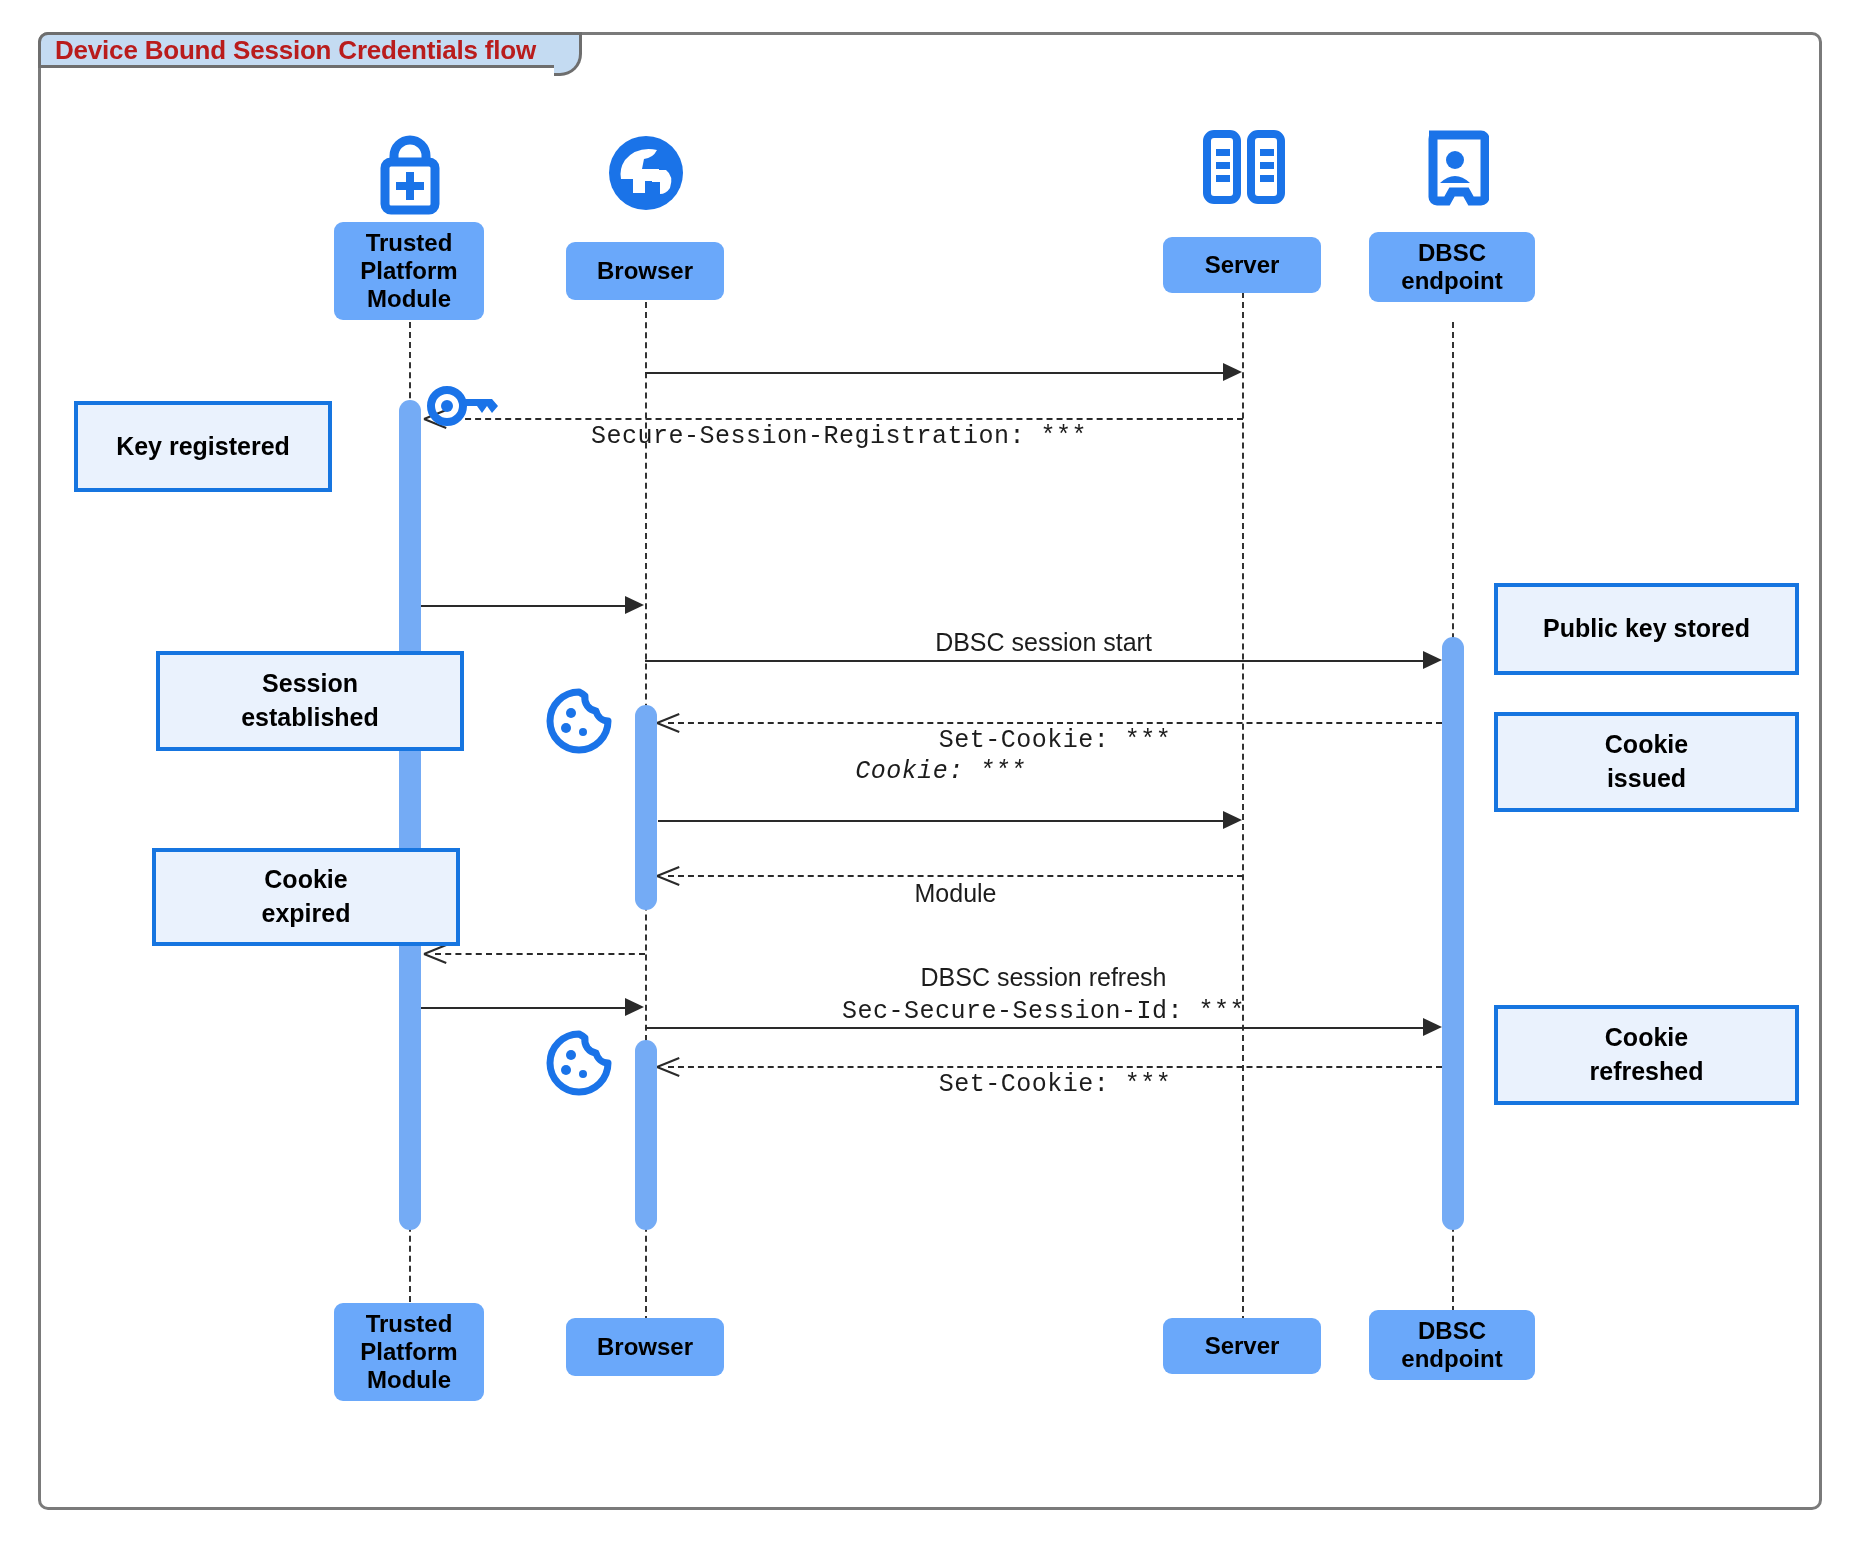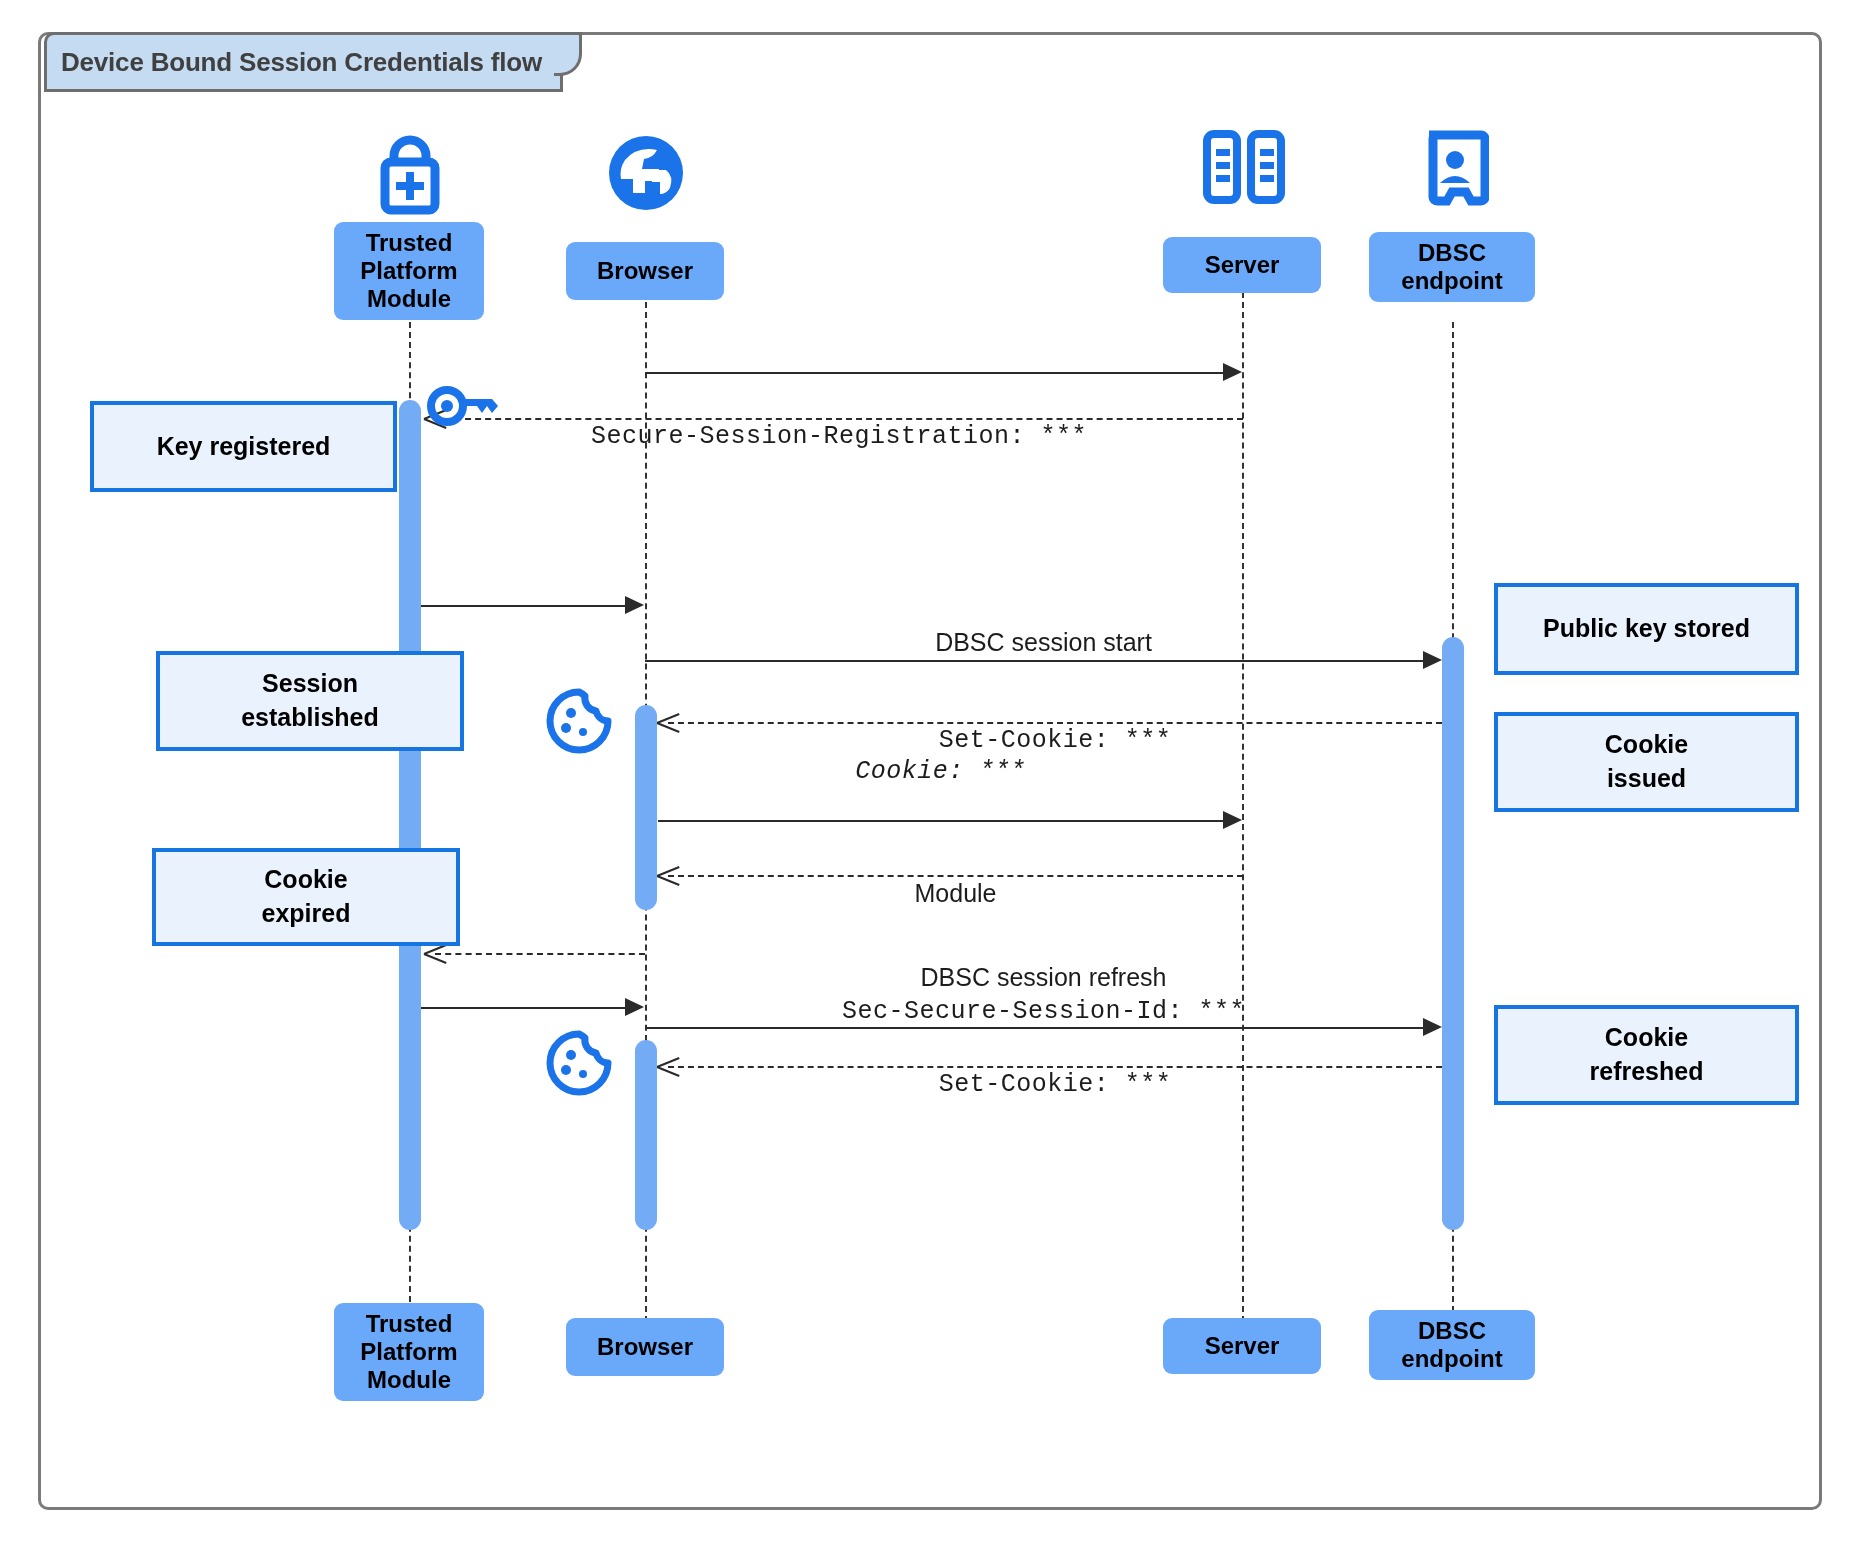--- a/index.html
+++ b/index.html
@@ -25,33 +25,33 @@
     width: 1784px;
     height: 1478px;
     border: 3px solid #7a7a7a;
     border-radius: 10px;
     box-sizing: border-box;
     background: #ffffff;
   }
   
   #title-tab {
     position: absolute;
-    left: 44px;
+    left: 38px;
     top: 32px;
-    height: 60px;
+    height: 36px;
     background: #c4dbf2;
     border: 3px solid #6e6e6e;
     border-top-left-radius: 10px;
     box-sizing: border-box;
     display: flex;
     align-items: center;
     padding: 0 18px 0 14px;
     font-weight: bold;
     font-size: 26px;
-    color: #404040;
+    color: #b91c1c;
     letter-spacing: -0.2px;
   }
   #title-notch {
     position: absolute;
     top: 32px;
     height: 44px;
     width: 28px;
     background: #c4dbf2;
     border-top: 3px solid #6e6e6e;
     border-right: 3px solid #6e6e6e;
@@ -301,21 +301,21 @@
 
   <div class="icon" style="left:545px; top:1030px; width:68px; height:66px;">
     <svg width="68" height="66" viewBox="0 0 68 66">
       <path d="M34 4 a29 29 0 1 0 29 29 a13 13 0 0 1 -12 -10 a13 13 0 0 1 -11 -15 a29 29 0 0 0 -6 -4 z" fill="none" stroke="#1a73e8" stroke-width="7" stroke-linejoin="round"></path>
       <circle cx="26" cy="25" r="5" fill="#1a73e8"></circle>
       <circle cx="21" cy="40" r="5" fill="#1a73e8"></circle>
       <circle cx="38" cy="44" r="4" fill="#1a73e8"></circle>
     </svg>
   </div>
 
-  <div class="note" style="left:90px; top:401px; width:307px; height:91px;">
+  <div class="note" style="left:74px; top:401px; width:258px; height:91px;">
     <span>Key registered</span>
   </div>
 
   <div class="note" style="left:156px; top:639px; width:308px; height:100px;margin-top:12px;">
     <span>Session<br>established</span>
   </div>
 
   <div class="note" style="left:152px; top:848px; width:308px; height:98px;">
     <span>Cookie<br>expired</span>
   </div>

